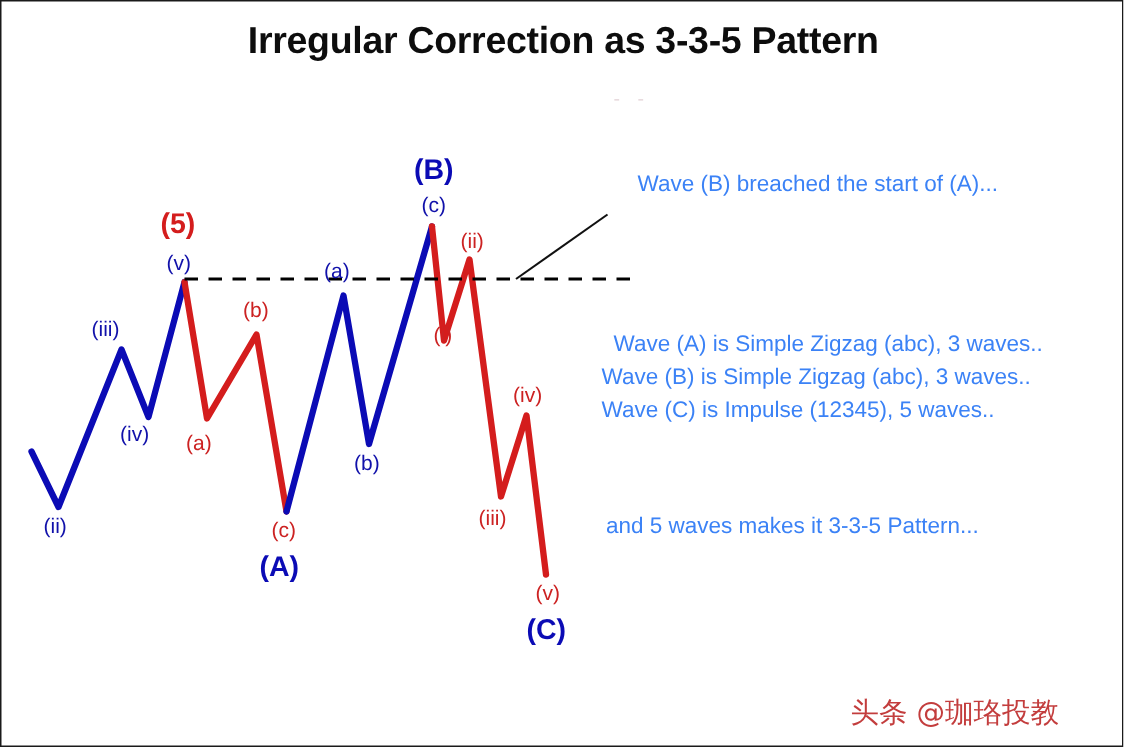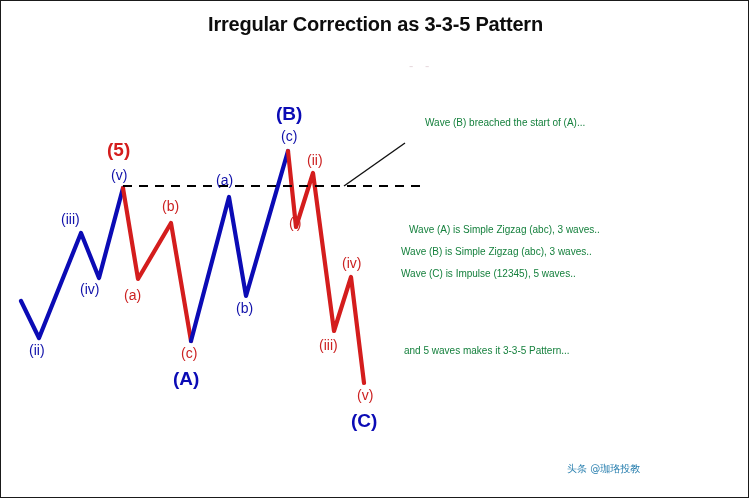--- a/index.html
+++ b/index.html
@@ -1,32 +1,32 @@
 <!DOCTYPE html>
 <html><head>
 <meta charset="utf-8">
 <style>
   html,body{margin:0;padding:0;background:#fff;}
   body{width:749px;height:498px;overflow:hidden;
        font-family:"Liberation Sans",sans-serif;}
   #page{position:relative;width:749px;height:498px;background:#ffffff;
         border:1px solid #1a1a1a;box-sizing:border-box;}
   #title{position:absolute;left:0;top:12px;width:749px;text-align:center;
-         font-size:20px;font-weight:bold;color:#0d0d0d;letter-spacing:-.2px;}
+         font-size:25px;font-weight:bold;color:#0d0d0d;letter-spacing:-.2px;}
   #faint-mark{position:absolute;left:408px;top:57px;width:48px;height:16px;
               font-size:13px;color:#e7d9dd;letter-spacing:4px;}
   svg#chart{position:absolute;left:0;top:0;width:749px;height:498px;}
   .lbl{position:absolute;white-space:nowrap;line-height:1;}
   .blue-sm{color:#1111aa;font-size:14px;}
   .red-sm{color:#cc2222;font-size:14px;}
   .blue-bg{color:#0b0bb5;font-size:19px;font-weight:bold;}
   .red-bg{color:#d41d1d;font-size:19px;font-weight:bold;}
-  .note{position:absolute;color:#15803d;font-size:10px;line-height:20px;
+  .note{position:absolute;color:#3b82f6;font-size:15px;line-height:20px;
         white-space:nowrap;}
-  #wm{position:absolute;left:566px;top:461px;font-size:10px;color:#0369a1;
+  #wm{position:absolute;left:566px;top:461px;font-size:19px;color:#b91c1c;
       font-family:"DejaVu Sans",sans-serif;white-space:nowrap;opacity:.85;}
 </style>
 </head>
 <body>
 
 <div id="page">
 
   <div id="title">Irregular Correction as 3-3-5 Pattern</div>
   <div id="faint-mark">- -</div>
 

